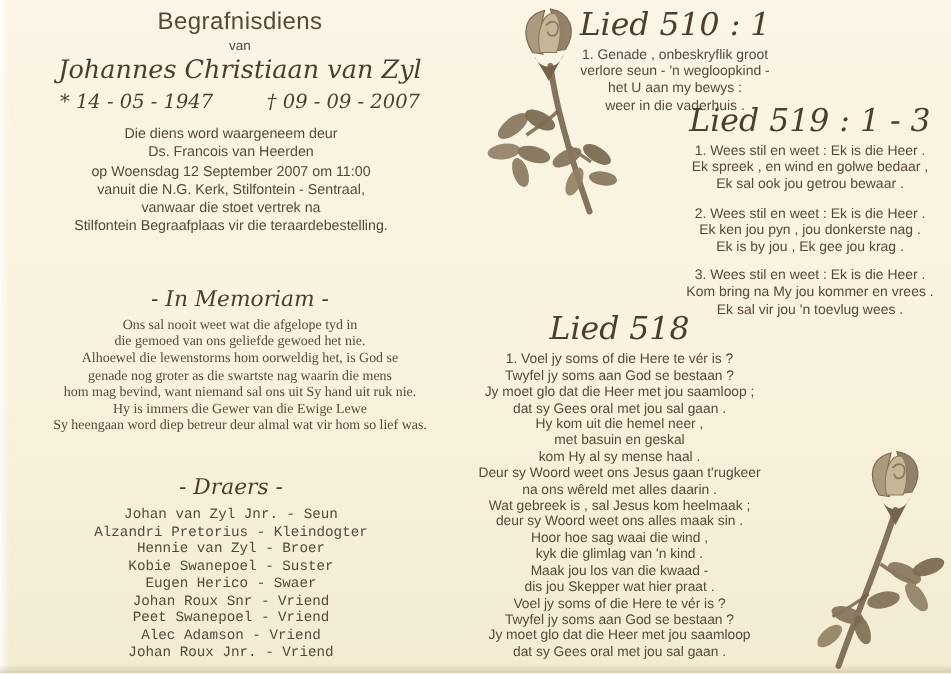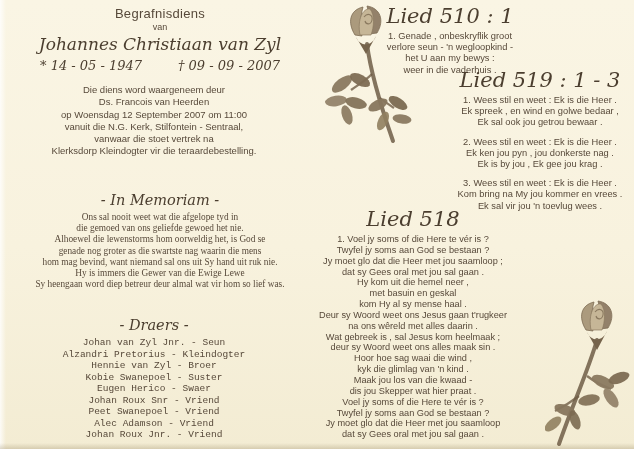--- a/index.html
+++ b/index.html
@@ -13,21 +13,21 @@
     background:linear-gradient(90deg, rgba(255,255,255,.8), rgba(255,255,255,0)); pointer-events:none;}
   .page::after { content:""; position:absolute; left:0; right:0; bottom:0; height:6px;
     background:linear-gradient(180deg, rgba(0,0,0,0), rgba(110,90,50,.22)); pointer-events:none;}
 
   .script { font-family:"DejaVu Serif", serif; font-style:italic; color:#4b3e2f; }
 
   .blk { position:absolute; text-align:center; }
 
   
   .hdr   { left:25px; top:6px; width:270px; }
-  .hdr-l1 { font-size:13px; letter-spacing:.3px; }
+  .hdr-l1 { font-size:16px; letter-spacing:.3px; }
   .hdr-l2 { font-size:9px; margin-top:1px; }
   .hdr-name { font-size:17px; margin-top:2px; }
   .dates { display:flex; justify-content:space-between; width:240px; margin:4px auto 0;
            font-family:"DejaVu Serif", serif; font-style:italic; font-size:13px; color:#4b3e2f; }
 
   .svc   { left:23px; top:84px; width:262px; font-size:9.5px; line-height:12.3px; }
   .thanks { margin-top:11px; }
 
   .inmem { left:8px; top:192px; width:304px; }
   .draers{ left:23px; top:317px; width:262px; }
@@ -63,21 +63,21 @@
       <span>† 09 - 09 - 2007</span>
     </div>
   </div>
 
   <div class="blk svc">
     <div>Die diens word waargeneem deur</div>
     <div>Ds. Francois van Heerden</div>
     <div>op Woensdag 12 September 2007 om 11:00</div>
     <div>vanuit die N.G. Kerk, Stilfontein - Sentraal,</div>
     <div>vanwaar die stoet vertrek na</div>
-    <div>Klerksdorp Kleindogter vir die teraardebestelling.</div>
+    <div>Stilfontein Begraafplaas vir die teraardebestelling.</div>
   </div>
 
   <div class="blk inmem">
     <div class="sec-title script">- In Memoriam -</div>
     <div class="body">
       <div>Ons sal nooit weet wat die afgelope tyd in</div>
       <div>die gemoed van ons geliefde gewoed het nie.</div>
       <div>Alhoewel die lewenstorms hom oorweldig het, is God se</div>
       <div>genade nog groter as die swartste nag waarin die mens</div>
       <div>hom mag bevind, want niemand sal ons uit Sy hand uit ruk nie.</div>

